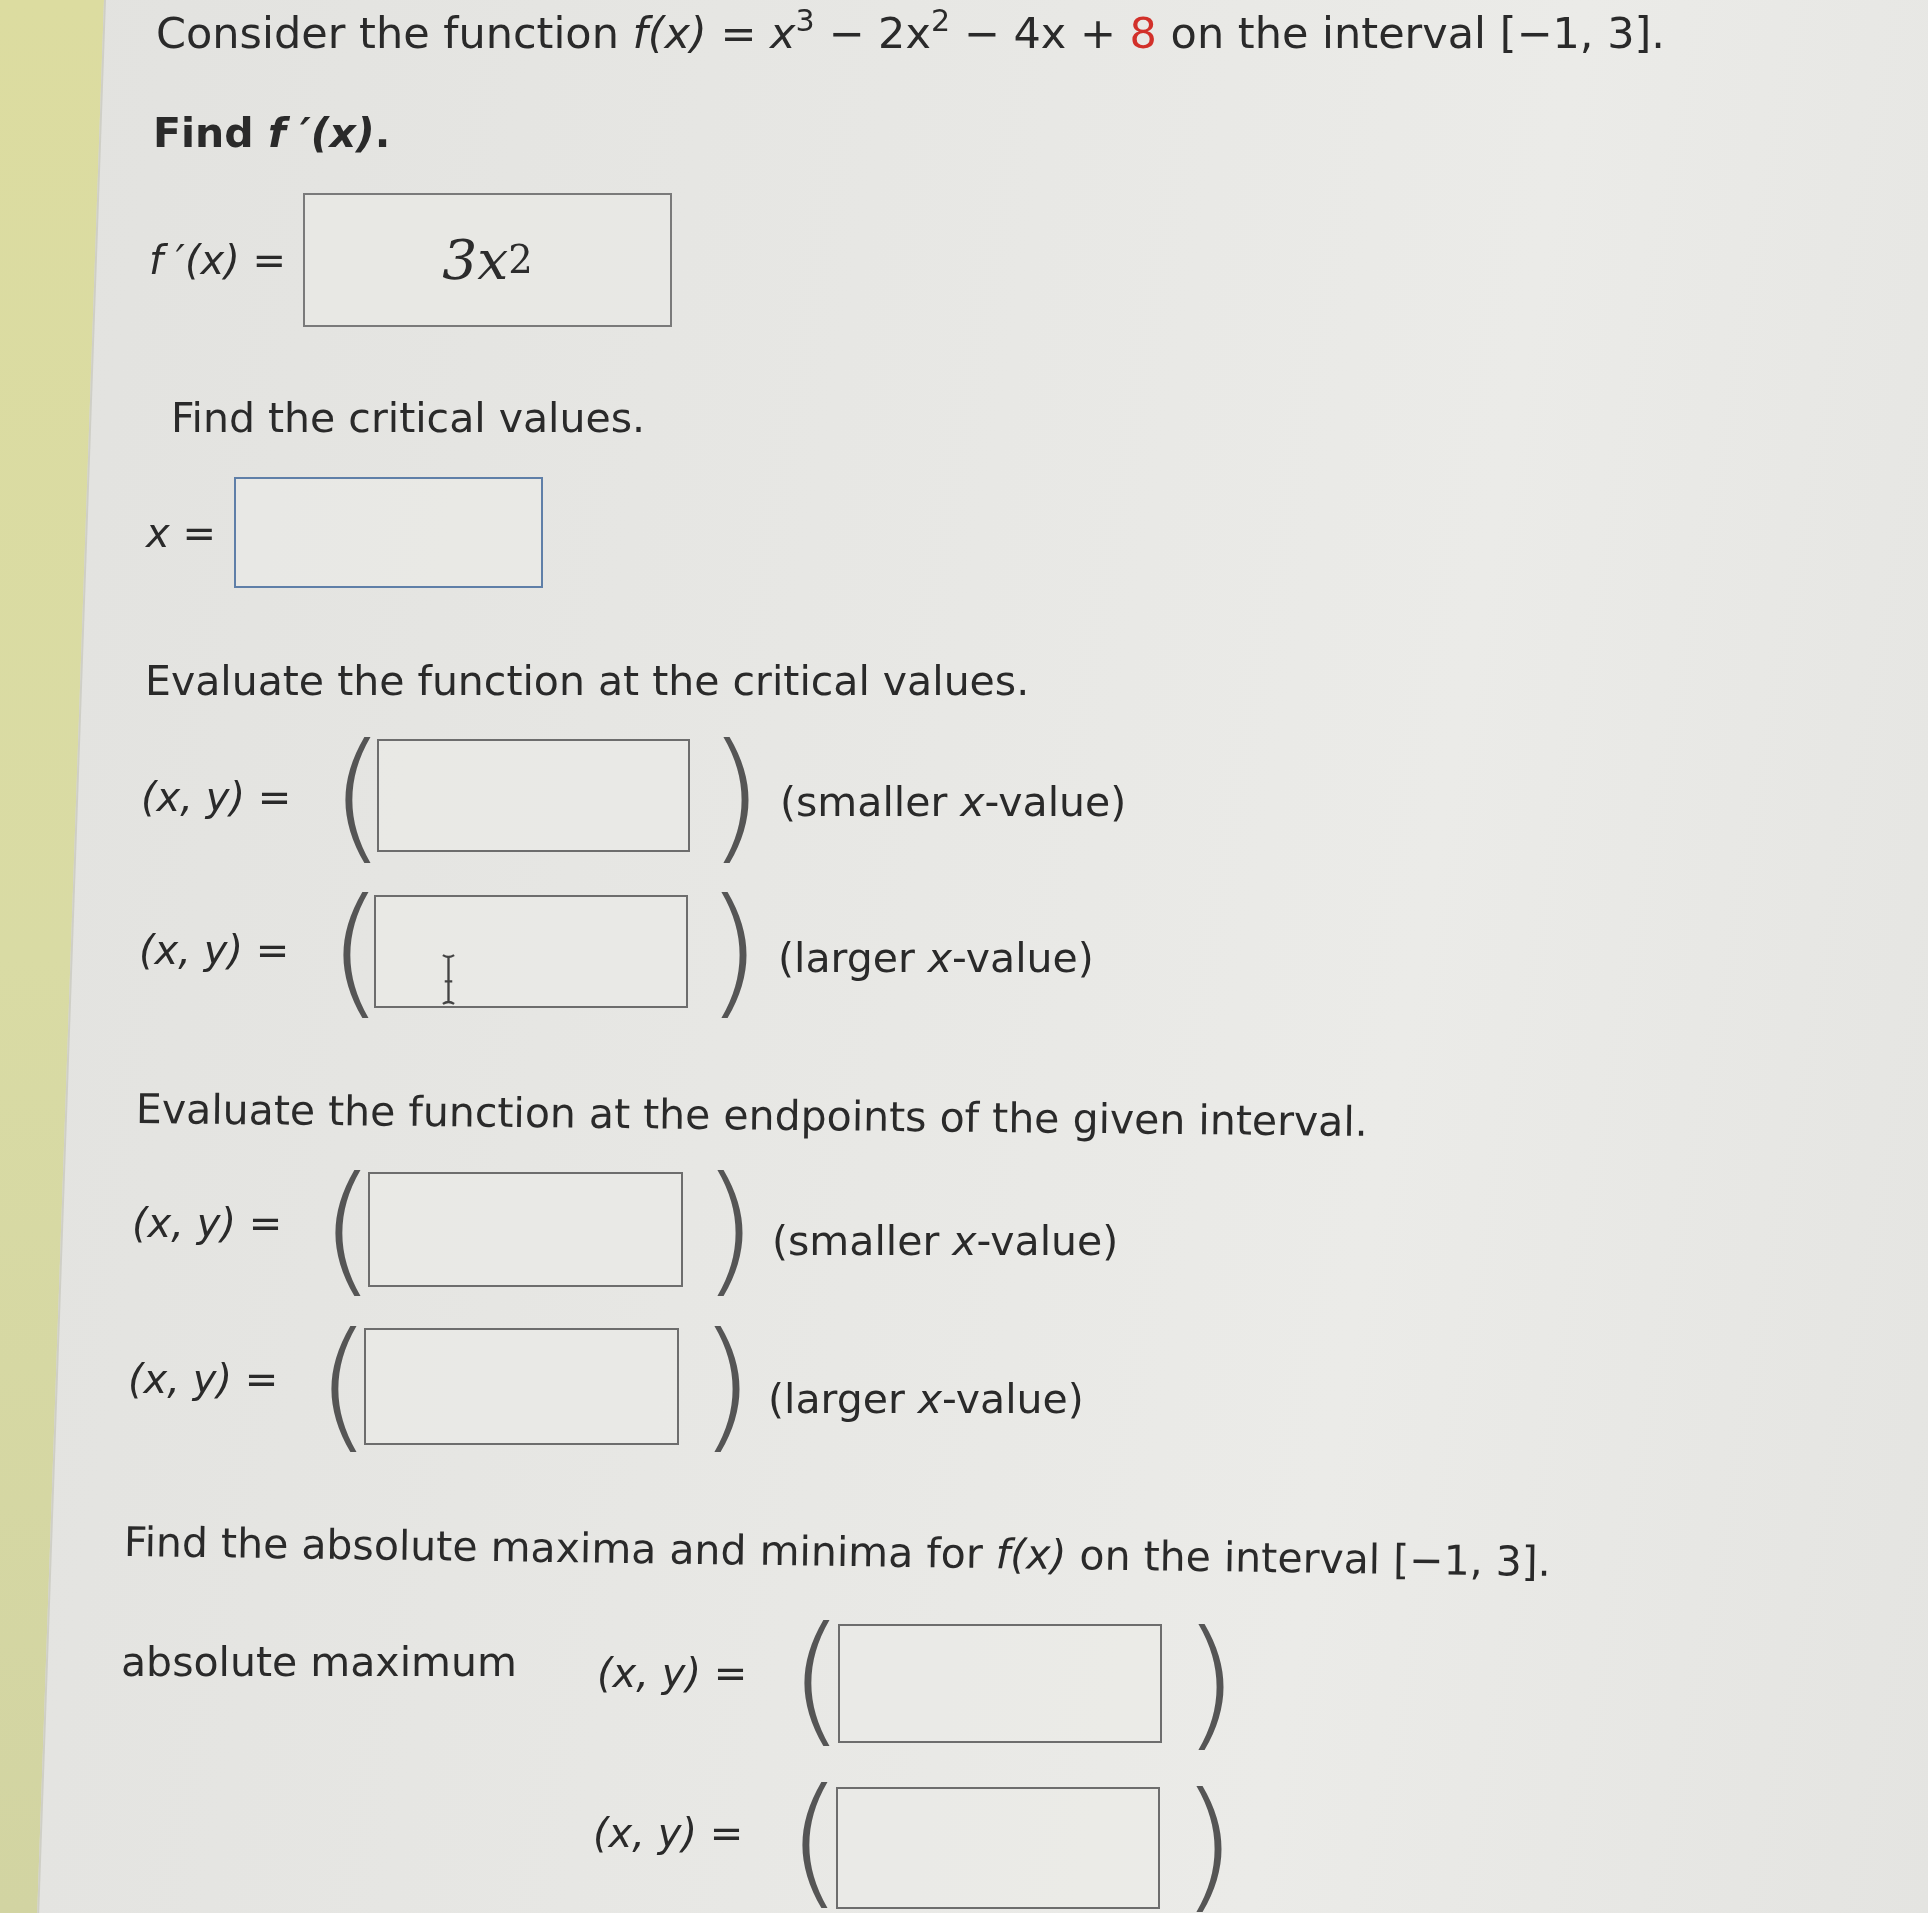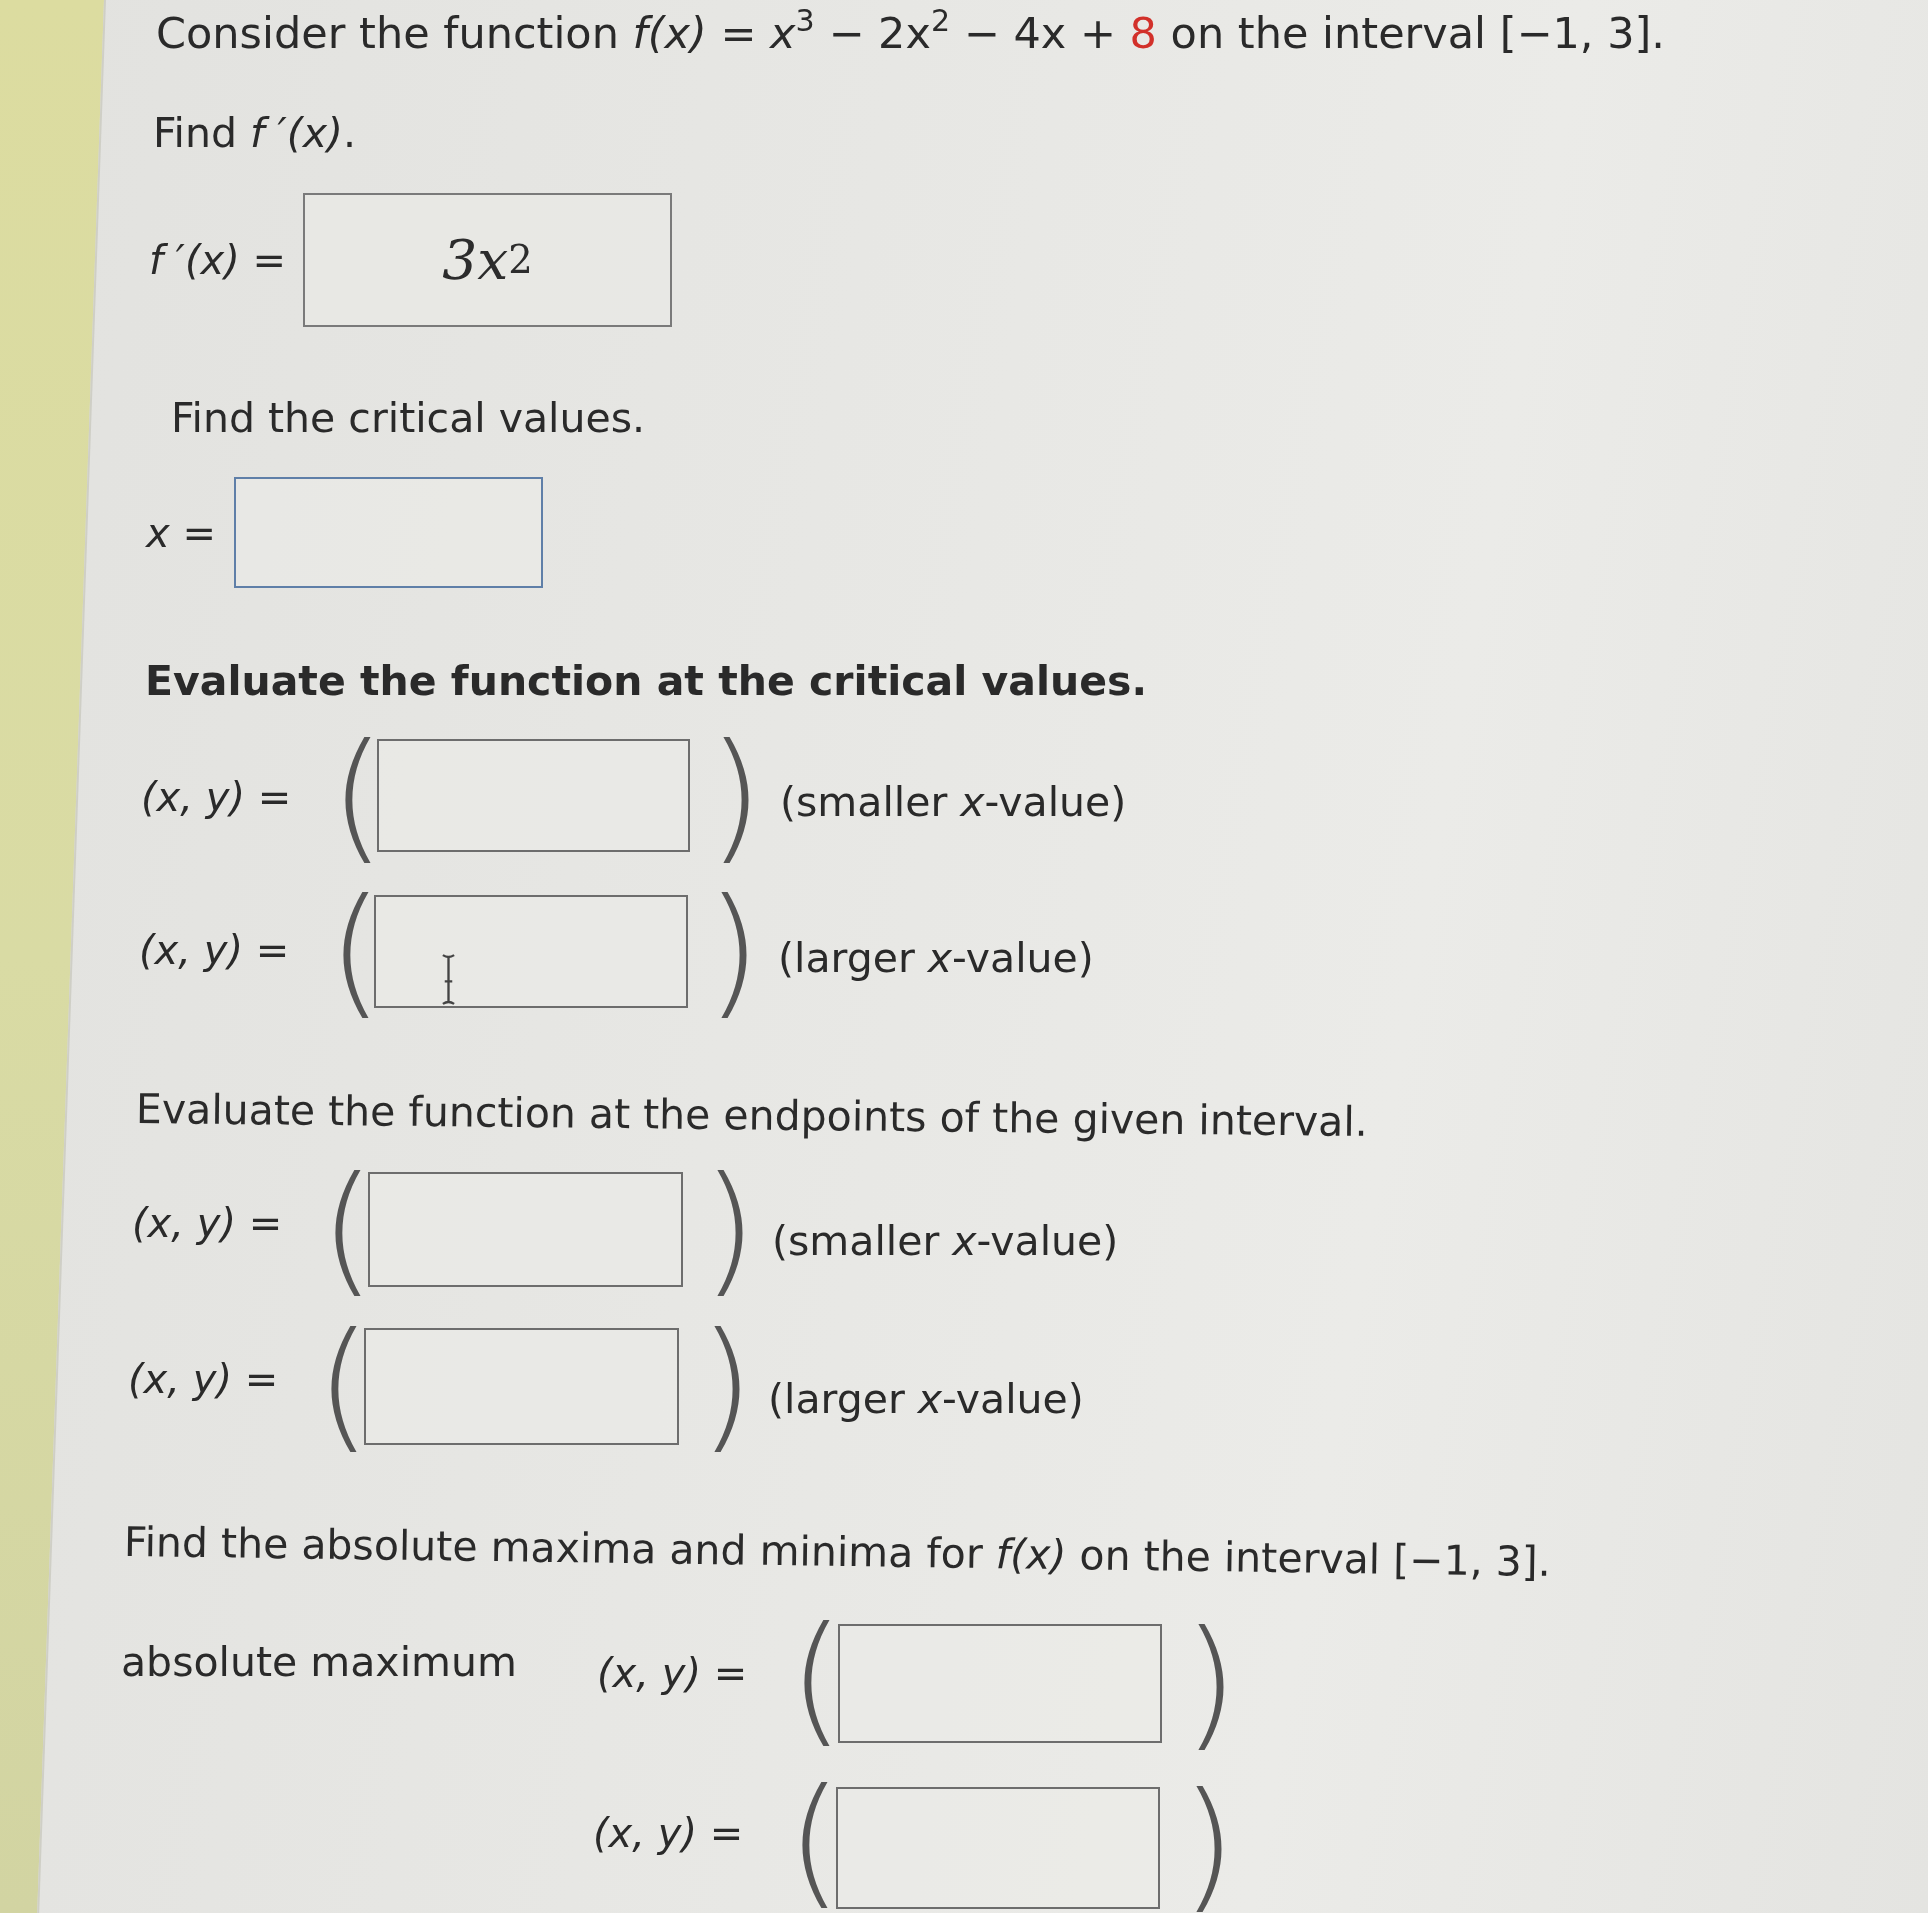--- a/index.html
+++ b/index.html
@@ -85,36 +85,36 @@
 <body>
 
 <div class="left-strip"></div>
 
 <div class="content">
 
   <div class="txt" style="left:156px; top:7.5px; font-size:43px;">
     <span>Consider the function </span><span class="it">f(x)</span><span> = </span><span class="it">x</span><sup>3</sup><span> − 2x</span><sup>2</sup><span> − 4x + </span><span class="red">8</span><span> on the interval [−1, 3].</span>
   </div>
 
-  <div class="txt" style="left:153px; top:109px;">
+  <div class="txt" style="left:153px; top:109px;font-weight:bold;">
     <span>Find </span><span class="it">f ′(x)</span><span>.</span>
   </div>
 
   <div class="txt it" style="left:149px; top:237px; font-size:40px;">f ′(x)  =</div>
 
   <div class="answer-box filled math-serif" style="left:303px; top:193px; width:369px; height:134px;">
     <span class="it">3x</span>
       <sup>2</sup>
   </div>
 
   <div class="txt" style="left:149px; top:394px;margin-left:22px;">Find the critical values.</div>
   <div class="txt it" style="left:146px; top:510px; font-size:40px;">x  =</div>
   <input class="answer-box blue" style="left: 234px; top: 477px; width: 309px; height: 111px;" type="text" value="">
 
-  <div class="txt" style="left:145px; top:657px;font-weight:bold;">Evaluate the function at the critical values.</div>
+  <div class="txt" style="left:145px; top:657px;">Evaluate the function at the critical values.</div>
 
   <div class="txt it" style="left:141px; top:774px; font-size:40px;">(x, y)  =</div>
   <div class="paren" style="left:330px; top:725px; font-size:141px;">(</div>
   <input class="answer-box" style="left: 377px; top: 739px; width: 313px; height: 113px;" type="text" value="">
   <div class="paren" style="left:708px; top:725px; font-size:141px;">)</div>
   <div class="txt" style="left:780px; top:778px;">
     <span>(smaller </span><span class="it">x</span><span>-value)</span>
   </div>
 
   <div class="txt it" style="left:139px; top:927px; font-size:40px;">(x, y)  =</div>

